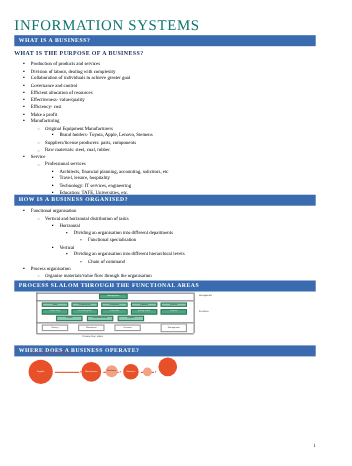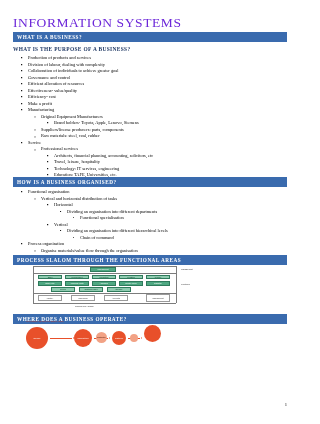--- a/index.html
+++ b/index.html
@@ -23,21 +23,21 @@
     background: #ffffff;
     padding: 0;
     box-sizing: border-box;
   }
   .doc-title {
     position: absolute;
     left: 13px;
     top: 15px;
     font-size: 13.5px;
     letter-spacing: 0.6px;
-    color: #6d28d9;
+    color: #0f766e;
     font-family: "Liberation Serif", serif;
     font-weight: 400;
     white-space: nowrap;
   }
   .section-bar {
     position: absolute;
     left: 13px;
     width: 274px;
     height: 9.5px;
     background: #3A6BAE;

